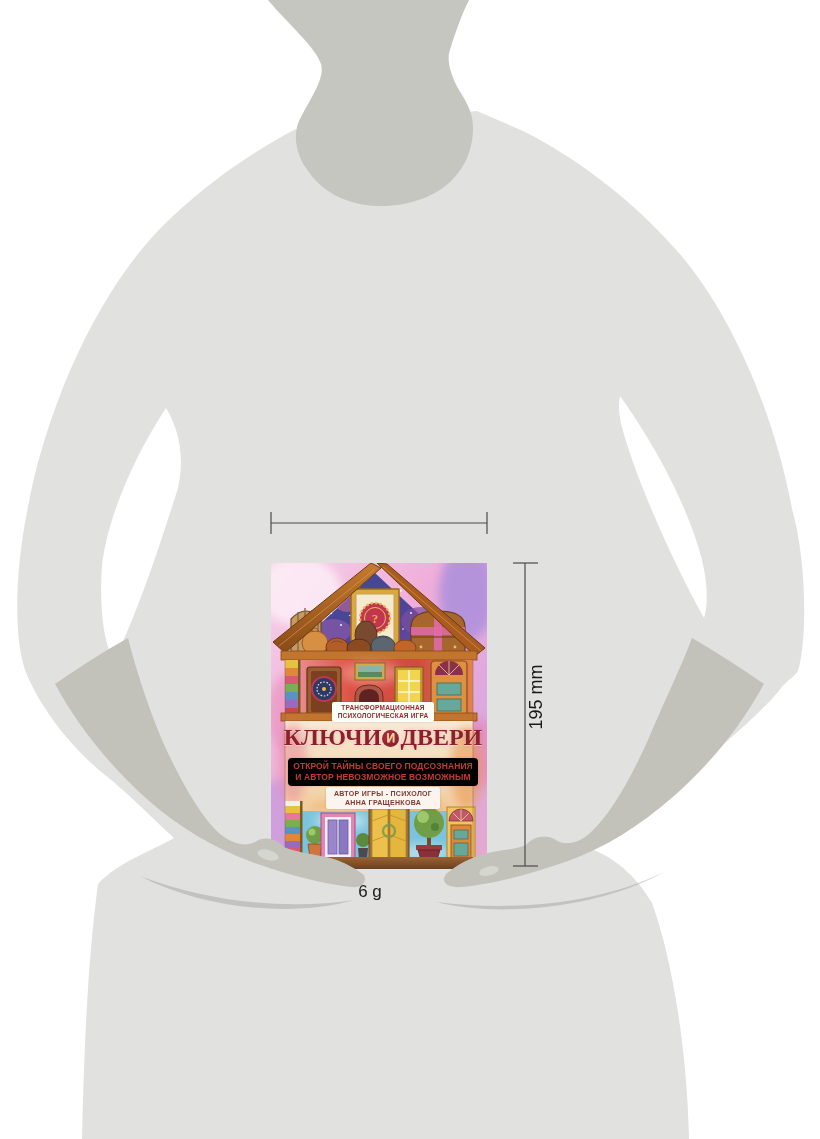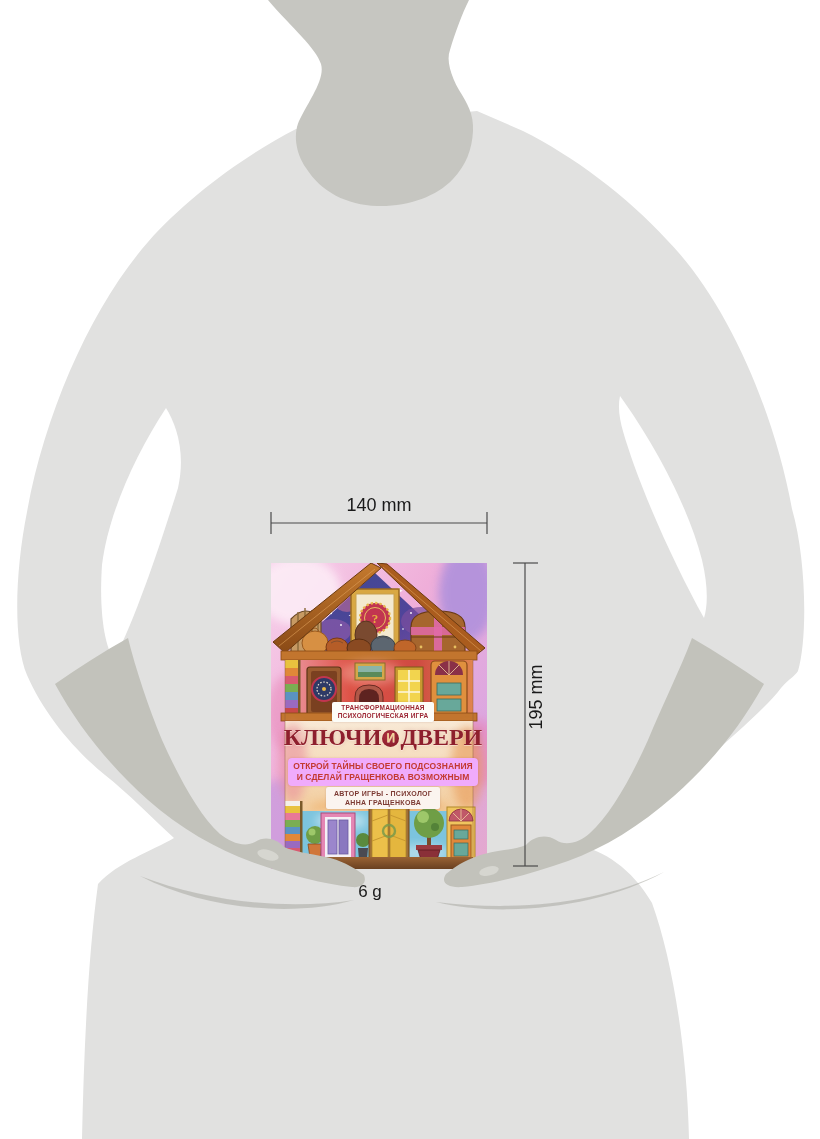--- a/index.html
+++ b/index.html
@@ -20,21 +20,21 @@
 
   .title{top:162px;white-space:nowrap;font-family:"Liberation Serif", serif;font-weight:bold;
          font-size:24px;line-height:1.05;color:var(--c-title_red,#8e1f2d);
          text-shadow:0 1px 0 rgba(255,240,230,.55), 0 0 4px rgba(140,30,40,.18);}
   .title .conj{display:inline-block;width:17px;height:17px;border-radius:50%;
                background:radial-gradient(circle at 40% 35%, #b23344, #7e1824);
                color:#f2d49a;font-size:12px;line-height:17px;vertical-align:3px;
                font-family:"Liberation Sans", sans-serif;font-weight:bold;margin:0 1px;}
 
   .subtitle{top:195px;}
-  .subtitle .plate{display:inline-block;background:#f0abfc;border-radius:4px;padding:3px 5px;
+  .subtitle .plate{display:inline-block;background:#000000;border-radius:4px;padding:3px 5px;
                    box-shadow:0 0 2px rgba(150,60,50,.25);}
   .subtitle .line{font-size:8.5px;line-height:1.3;font-weight:bold;letter-spacing:.1px;
                   color:var(--c-subtitle_red,#c33a31);white-space:nowrap;}
 
   .author{top:224px;}
   .author .plate{display:inline-block;background:#fbf4ef;border-radius:2px;padding:2px 8px;
                  box-shadow:0 0 2px rgba(120,60,50,.25);}
   .author .line{font-size:7px;line-height:1.3;font-weight:bold;letter-spacing:.3px;
                 color:var(--c-author_brown,#7c3a33);white-space:nowrap;}
 
@@ -323,21 +323,21 @@
         <div class="line">ТРАНСФОРМАЦИОННАЯ</div>
         <div class="line">ПСИХОЛОГИЧЕСКАЯ ИГРА</div>
       </span>
     </div>
     <div class="cover-text title">
       <span>КЛЮЧИ</span><span class="conj">И</span><span>ДВЕРИ</span>
     </div>
     <div class="cover-text subtitle">
       <span class="plate">
         <div class="line">ОТКРОЙ ТАЙНЫ СВОЕГО ПОДСОЗНАНИЯ</div>
-        <div class="line">И СДЕЛАЙ ГРАЩЕНКОВА ВОЗМОЖНЫМ</div>
+        <div class="line">И АВТОР НЕВОЗМОЖНОЕ ВОЗМОЖНЫМ</div>
       </span>
     </div>
     <div class="cover-text author">
       <span class="plate">
         <div class="line">АВТОР ИГРЫ - ПСИХОЛОГ</div>
         <div class="line">АННА ГРАЩЕНКОВА</div>
       </span>
     </div>
   </div>
 
@@ -373,21 +373,20 @@
 
     <path fill="var(--c-hand_shadow,#aaaaa3)" opacity=".55" d="M 140,876 C 210,903 290,910 354,900 C 295,917 205,910 140,876 Z"></path>
     <path fill="var(--c-hand_shadow,#aaaaa3)" opacity=".55" d="M 664,872 C 600,903 520,912 436,902 C 500,918 600,908 664,872 Z"></path>
   </svg>
 
   <svg class="dimsvg" style="left:262px;top:505px;" width="235" height="36" viewBox="0 0 235 36">
     <line x1="9" y1="18" x2="225" y2="18" stroke="#4a4a4a" stroke-width="1.2"></line>
     <line x1="9" y1="7" x2="9" y2="29" stroke="#4a4a4a" stroke-width="1.2"></line>
     <line x1="225" y1="7" x2="225" y2="29" stroke="#4a4a4a" stroke-width="1.2"></line>
   </svg>
-  <div class="dim-label dim-w">140 mm</div>
 
   <svg class="dimsvg" style="left:505px;top:556px;" width="45" height="318" viewBox="0 0 45 318">
     <line x1="20" y1="7" x2="20" y2="310" stroke="#4a4a4a" stroke-width="1.2"></line>
     <line x1="8" y1="7" x2="33" y2="7" stroke="#4a4a4a" stroke-width="1.2"></line>
     <line x1="8" y1="310" x2="33" y2="310" stroke="#4a4a4a" stroke-width="1.2"></line>
   </svg>
   <div class="dim-label dim-h">195 mm</div>
 
   <div class="dim-label dim-weight">6 g</div>
 </div>

